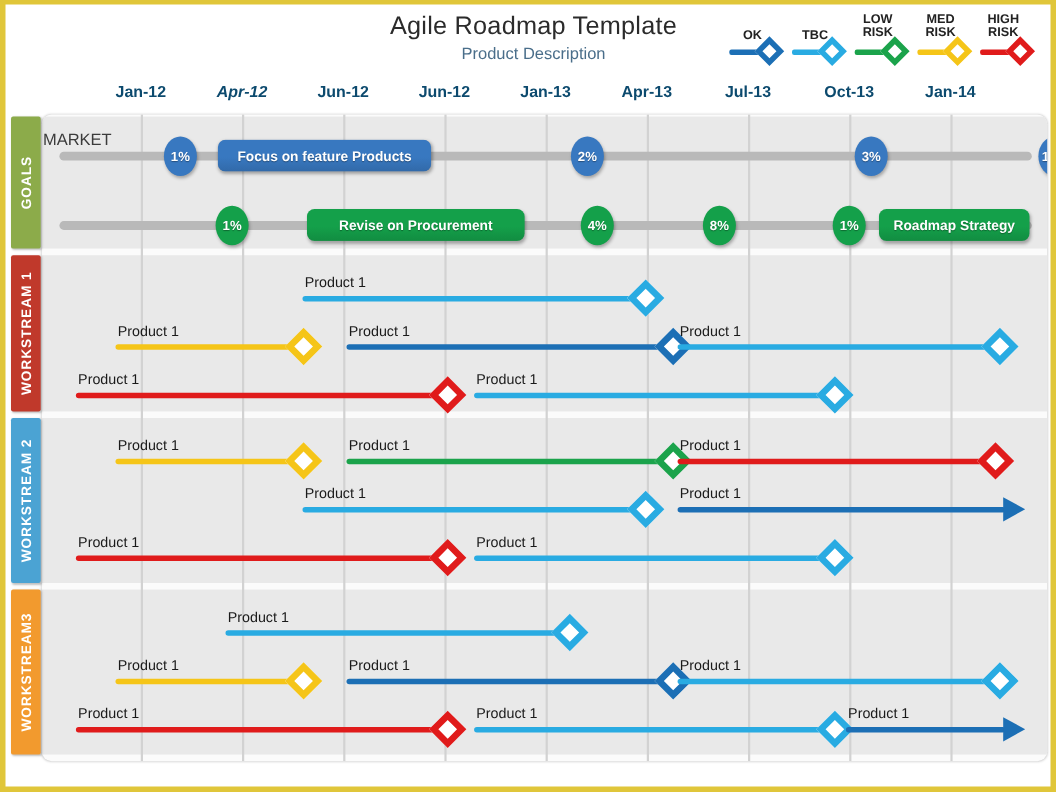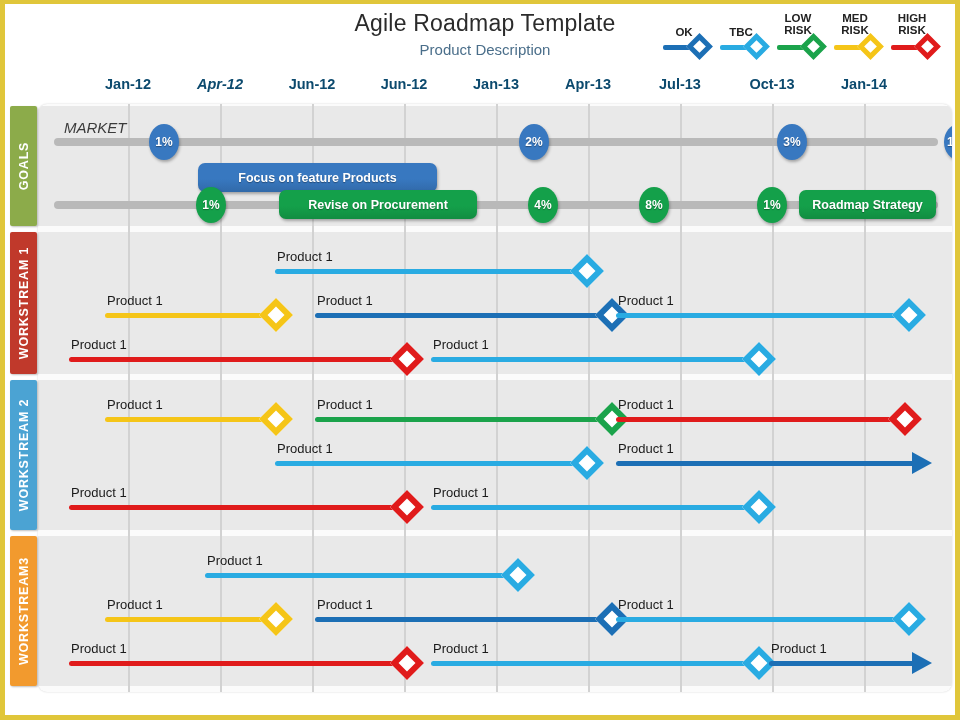--- a/index.html
+++ b/index.html
@@ -181,23 +181,23 @@
       <div class="band" style="top: 432px; height: 150px;"></div>
       <div class="gridline" style="left: 90px;"></div>
       <div class="gridline" style="left: 182px;"></div>
       <div class="gridline" style="left: 274px;"></div>
       <div class="gridline" style="left: 366px;"></div>
       <div class="gridline" style="left: 458px;"></div>
       <div class="gridline" style="left: 550px;"></div>
       <div class="gridline" style="left: 642px;"></div>
       <div class="gridline" style="left: 734px;"></div>
       <div class="gridline" style="left: 826px;"></div>
-      <div class="market-label" style="left: 26px; top: 15px; font-style: italic;">MARKET</div>
+      <div class="market-label" style="left: 1px; top: 15px;">MARKET</div>
       <div class="goal-track" style="left: 16px; width: 884px; top: 34px; background: rgb(185, 185, 185);"></div>
-      <div class="goal-pill" style="left: 160px; width: 239px; top: 23px; background: linear-gradient(rgb(56, 120, 192) 0%, rgb(56, 120, 192) 55%, rgba(0, 0, 0, 0.12) 100%), rgb(56, 120, 192); margin-top: 36px;">Focus on feature Products</div>
+      <div class="goal-pill" style="left: 160px; width: 194px; top: 23px; background: linear-gradient(rgb(56, 120, 192) 0%, rgb(56, 120, 192) 55%, rgba(0, 0, 0, 0.12) 100%), rgb(56, 120, 192);">Focus on feature Products</div>
       <div class="goal-dot" style="left: 111px; top: 20px; background: rgb(56, 120, 192);">1%</div>
       <div class="goal-dot" style="left: 481px; top: 20px; background: rgb(56, 120, 192);">2%</div>
       <div class="goal-dot" style="left: 739px; top: 20px; background: rgb(56, 120, 192);">3%</div>
       <div class="goal-dot" style="left: 886px; top: 20px; background: rgb(56, 120, 192); margin-left: 20px;">10%</div>
       <div class="goal-track" style="left: 16px; width: 884px; top: 97px; background: rgb(185, 185, 185);"></div>
       <div class="goal-pill" style="left: 241px; width: 198px; top: 86px; background: linear-gradient(rgb(20, 160, 74) 0%, rgb(20, 160, 74) 55%, rgba(0, 0, 0, 0.12) 100%), rgb(20, 160, 74);">Revise on Procurement</div>
       <div class="goal-pill" style="left: 761px; width: 137px; top: 86px; background: linear-gradient(rgb(20, 160, 74) 0%, rgb(20, 160, 74) 55%, rgba(0, 0, 0, 0.12) 100%), rgb(20, 160, 74);">Roadmap Strategy</div>
       <div class="goal-dot" style="left: 158px; top: 83px; background: rgb(20, 160, 74);">1%</div>
       <div class="goal-dot" style="left: 490px; top: 83px; background: rgb(20, 160, 74);">4%</div>
       <div class="goal-dot" style="left: 601px; top: 83px; background: rgb(20, 160, 74);">8%</div>

